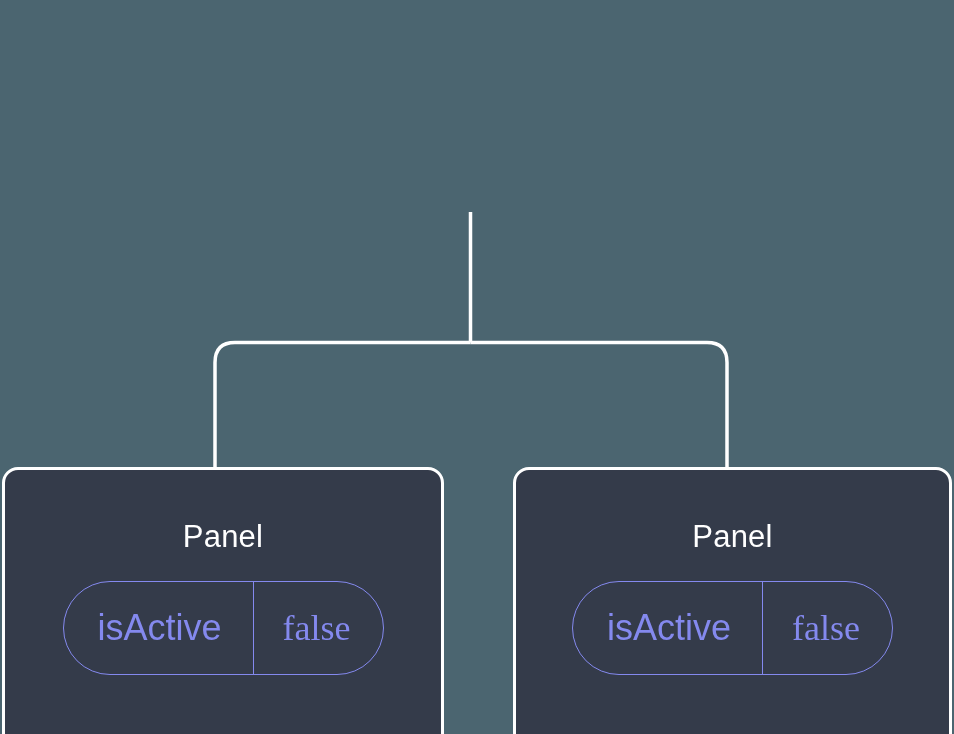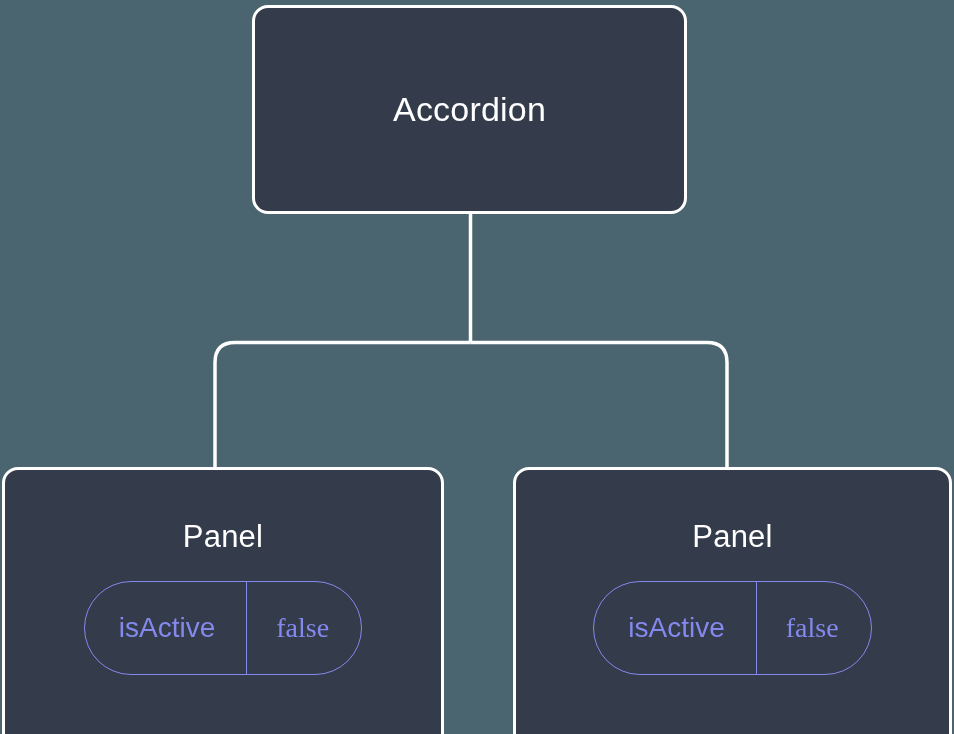--- a/index.html
+++ b/index.html
@@ -99,21 +99,21 @@
     align-items: stretch;
     background: transparent;
   }
 
   .prop-key,
   .prop-val {
     display: flex;
     align-items: center;
     justify-content: center;
     color: #8489ee;
-    font-size: 28px;
+    font-size: 36px;
     line-height: 1;
     white-space: nowrap;
   }
 
   .prop-key {
     padding: 0 31px 0 34px;
   }
 
   .prop-val {
     padding: 0 32px 0 29px;
@@ -128,23 +128,20 @@
 
   <svg id="edges" viewBox="0 0 954 734" width="954" height="734" xmlns="http://www.w3.org/2000/svg" fill="none">
 
     <path d="M 470.5 212 L 470.5 342.5" stroke="#ffffff" stroke-width="3.5" stroke-linecap="butt"></path>
 
     <path d="M 470.5 342.5 L 235 342.5 Q 215 342.5 215 362.5 L 215 470" stroke="#ffffff" stroke-width="3.5" stroke-linecap="butt"></path>
 
     <path d="M 470.5 342.5 L 707 342.5 Q 727 342.5 727 362.5 L 727 470" stroke="#ffffff" stroke-width="3.5" stroke-linecap="butt"></path>
   </svg>
 
-  <div class="node node--root">
-    <div class="node-title">Accordion</div>
-  </div>
 
   <div class="node node--leaf node--leaf-left">
     <div class="node-title">Panel</div>
     <div class="prop-badge">
       <span class="prop-key">isActive</span>
       <span class="prop-val">false</span>
     </div>
   </div>
 
   <div class="node node--leaf node--leaf-right">

